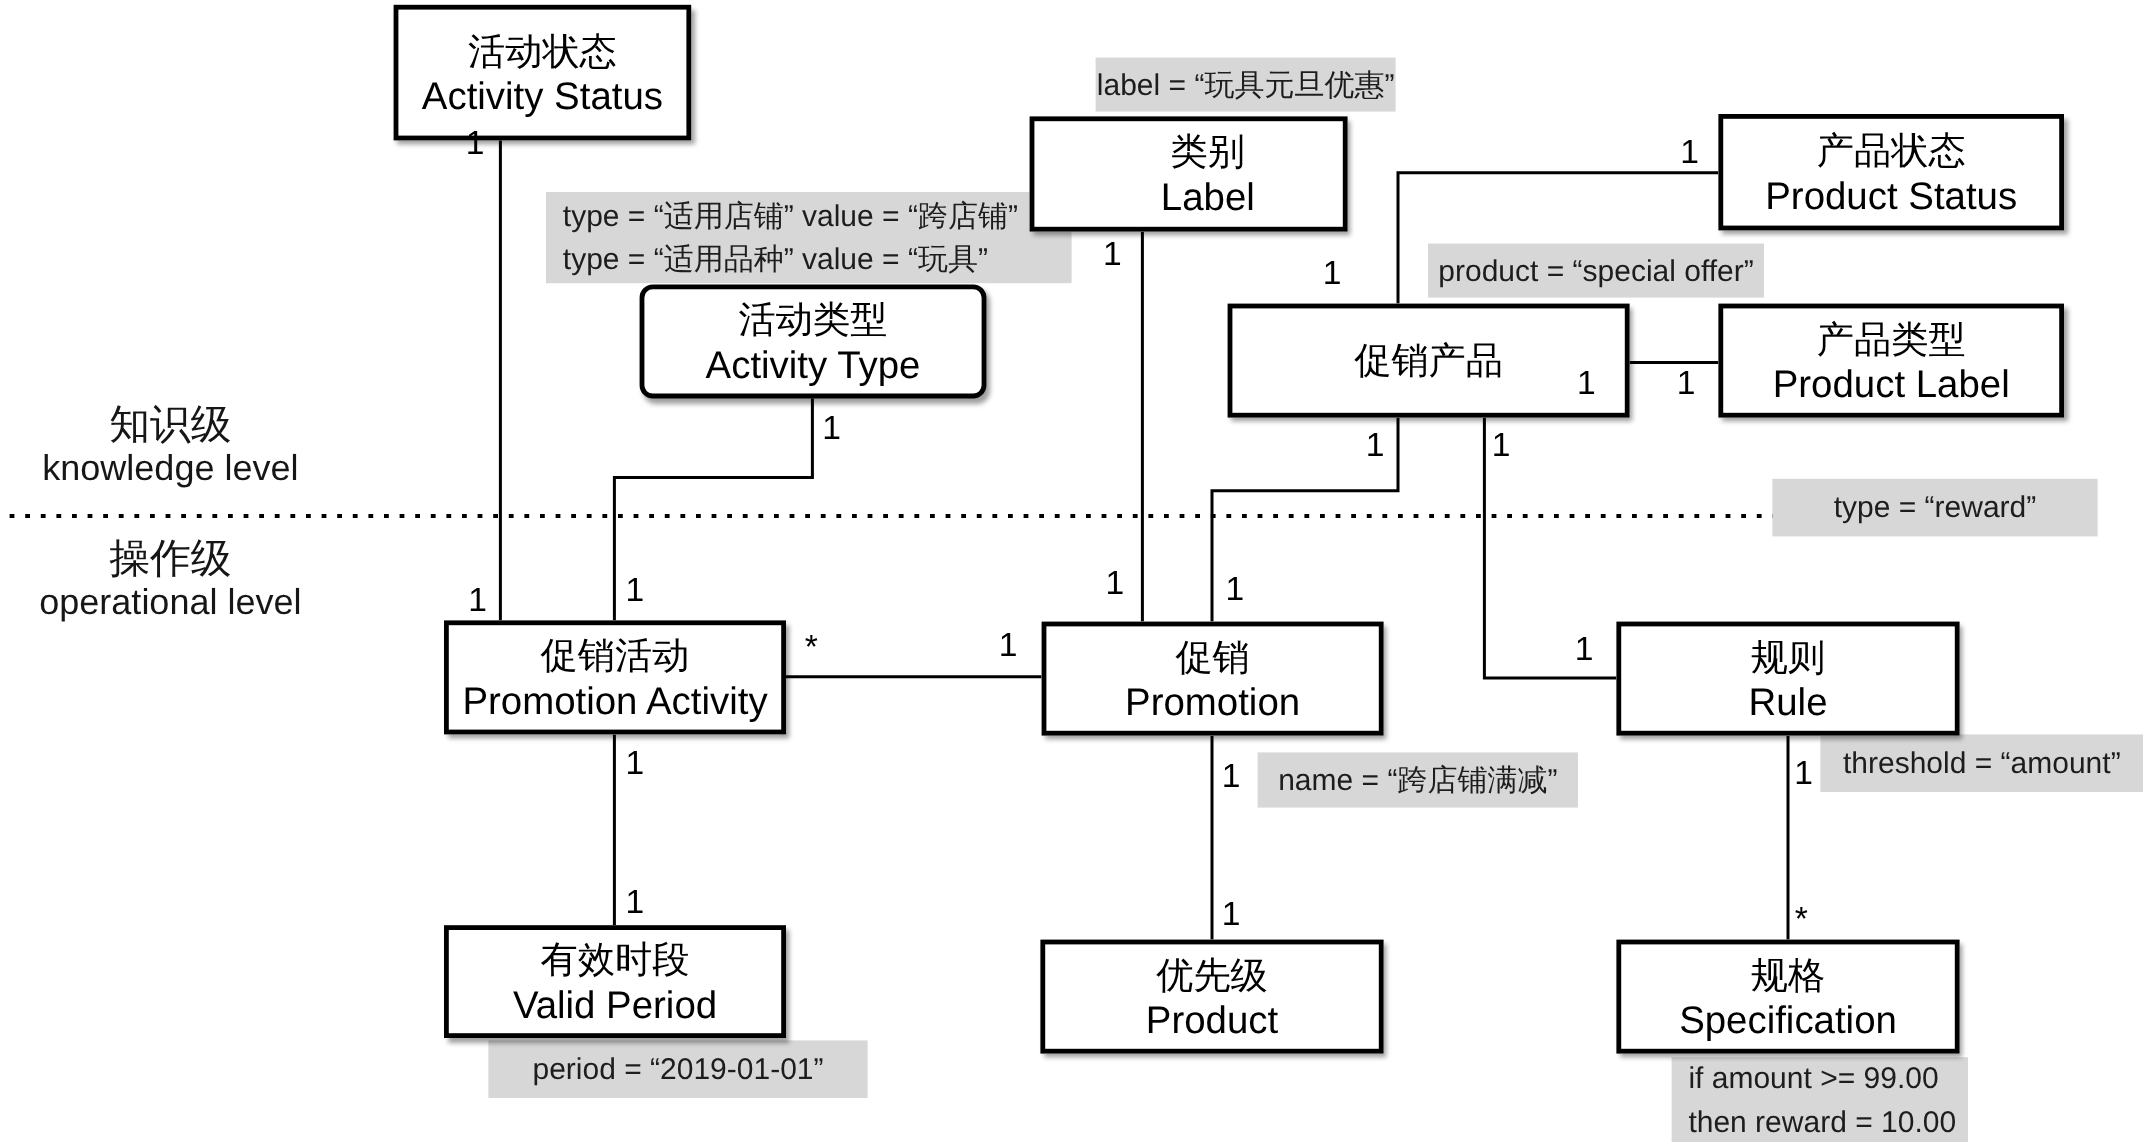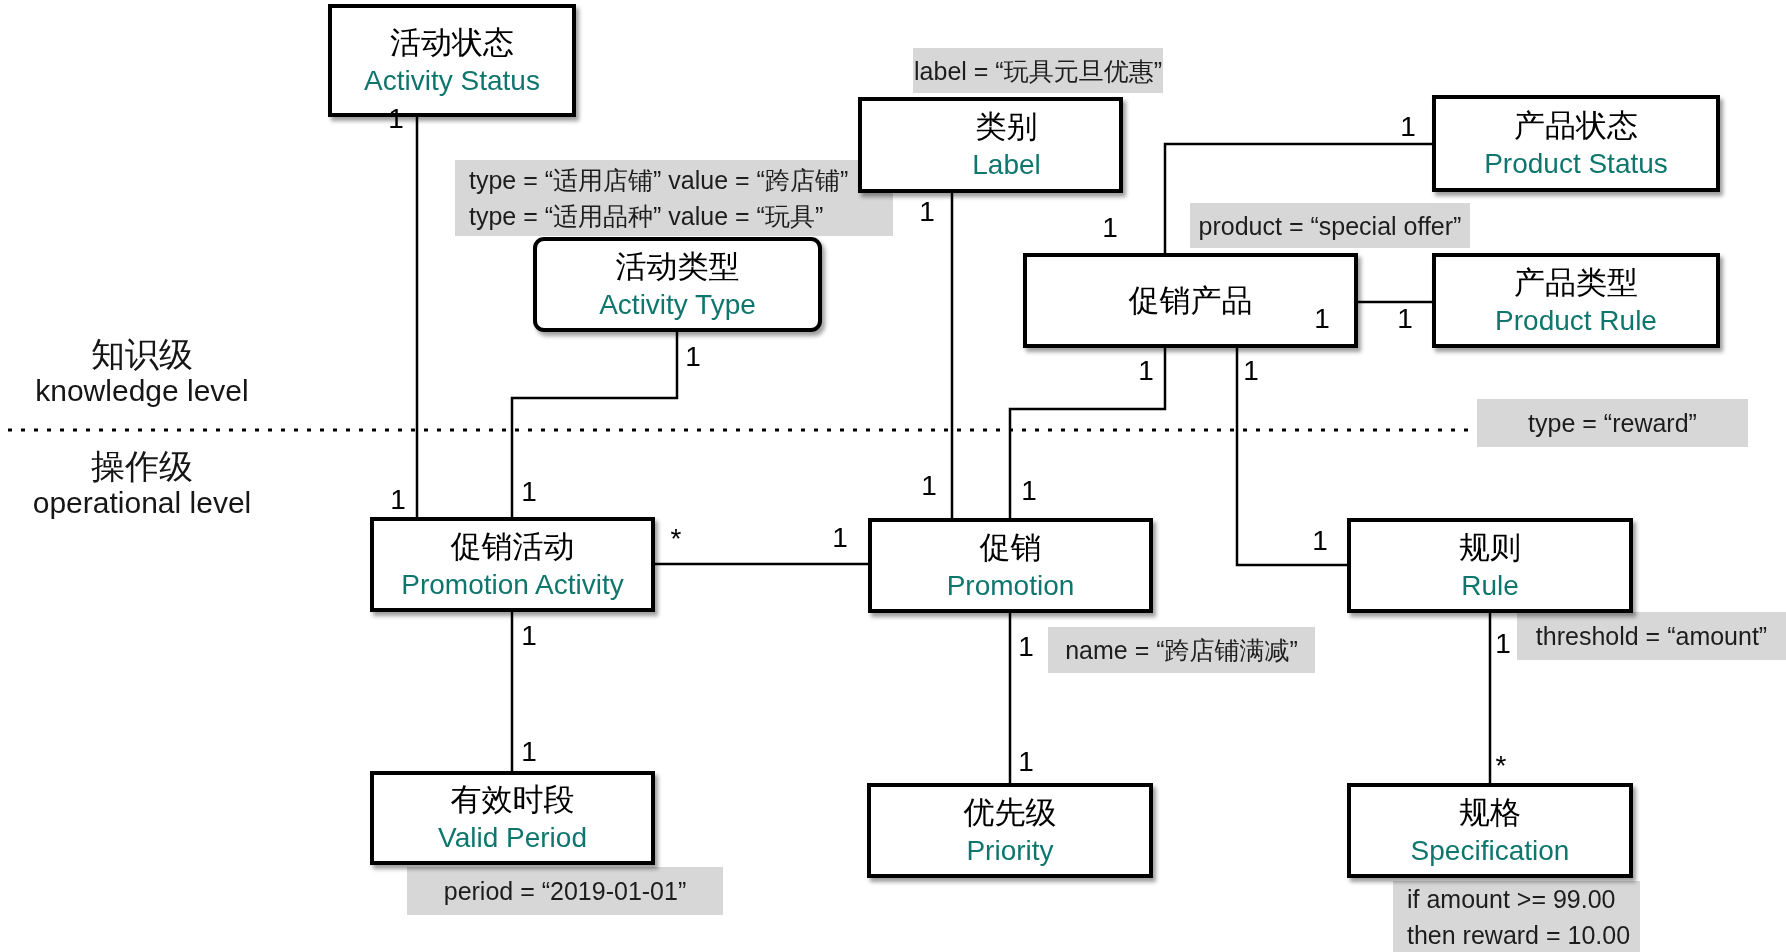--- a/index.html
+++ b/index.html
@@ -15,21 +15,21 @@
   #connector-svg{position:absolute;left:0;top:0;width:1786px;height:952px;}
   #connector-svg polyline{fill:none;stroke:var(--line-color);stroke-width:2.5;}
   #connector-svg line.divider{stroke:var(--line-color);stroke-width:3.2;stroke-dasharray:4 9;}
   .entity{
     position:absolute;background:#ffffff;border:4px solid var(--border-color);
     box-shadow:3px 4px 4px rgba(0,0,0,0.38);
     display:flex;flex-direction:column;align-items:center;justify-content:center;
     gap:5px;box-sizing:border-box;z-index:3;
   }
   .entity .zh{font-size:31px;line-height:34px;color:#000;white-space:nowrap;}
-  .entity .en{font-size:28px;line-height:31px;color:#0f766e;white-space:nowrap;}
+  .entity .en{font-size:32px;line-height:31px;color:#000000;white-space:nowrap;}
   .note{
     position:absolute;background:var(--note-bg);color:#1d1d1d;
     display:flex;flex-direction:column;justify-content:center;
     box-sizing:border-box;z-index:2;
   }
   .note .note-line{font-size:25px;line-height:36px;text-align:center;white-space:nowrap;}
   .note.left .note-line{text-align:left;padding-left:14px;}
   .mult{
     position:absolute;font-size:28px;color:#000;transform:translate(-50%,-50%);
     z-index:4;white-space:nowrap;
@@ -82,41 +82,41 @@
     </div>
     <div class="entity" style="left: 533px; top: 237px; width: 289px; height: 95px; border-radius: 11px;">
       <div class="zh">活动类型</div>
       <div class="en">Activity Type</div>
     </div>
     <div class="entity" style="left: 1023px; top: 253px; width: 335px; height: 95px;">
       <div class="zh">促销产品</div>
     </div>
     <div class="entity" style="left: 1432px; top: 253px; width: 288px; height: 95px;">
       <div class="zh">产品类型</div>
-      <div class="en">Product Rule</div>
+      <div class="en">Product Label</div>
     </div>
     <div class="entity" style="left: 370px; top: 517px; width: 285px; height: 95px;">
       <div class="zh">促销活动</div>
       <div class="en">Promotion Activity</div>
     </div>
     <div class="entity" style="left: 868px; top: 518px; width: 285px; height: 95px;">
       <div class="zh">促销</div>
       <div class="en">Promotion</div>
     </div>
     <div class="entity" style="left: 1347px; top: 518px; width: 286px; height: 95px;">
       <div class="zh">规则</div>
       <div class="en">Rule</div>
     </div>
     <div class="entity" style="left: 370px; top: 771px; width: 285px; height: 94px;">
       <div class="zh">有效时段</div>
       <div class="en">Valid Period</div>
     </div>
     <div class="entity" style="left: 867px; top: 783px; width: 286px; height: 95px;">
       <div class="zh">优先级</div>
-      <div class="en">Priority</div>
+      <div class="en">Product</div>
     </div>
     <div class="entity" style="left: 1347px; top: 783px; width: 286px; height: 95px;">
       <div class="zh">规格</div>
       <div class="en">Specification</div>
     </div>
     <div class="note" style="left: 873px; top: 48px; width: 250px; height: 45px; margin-left: 40px;">
       <div class="note-line">label = “玩具元旦优惠”</div>
     </div>
     <div class="note left" style="left: 455px; top: 160px; width: 438px; height: 76px;">
       <div class="note-line">type = “适用店铺” value = “跨店铺”</div>

